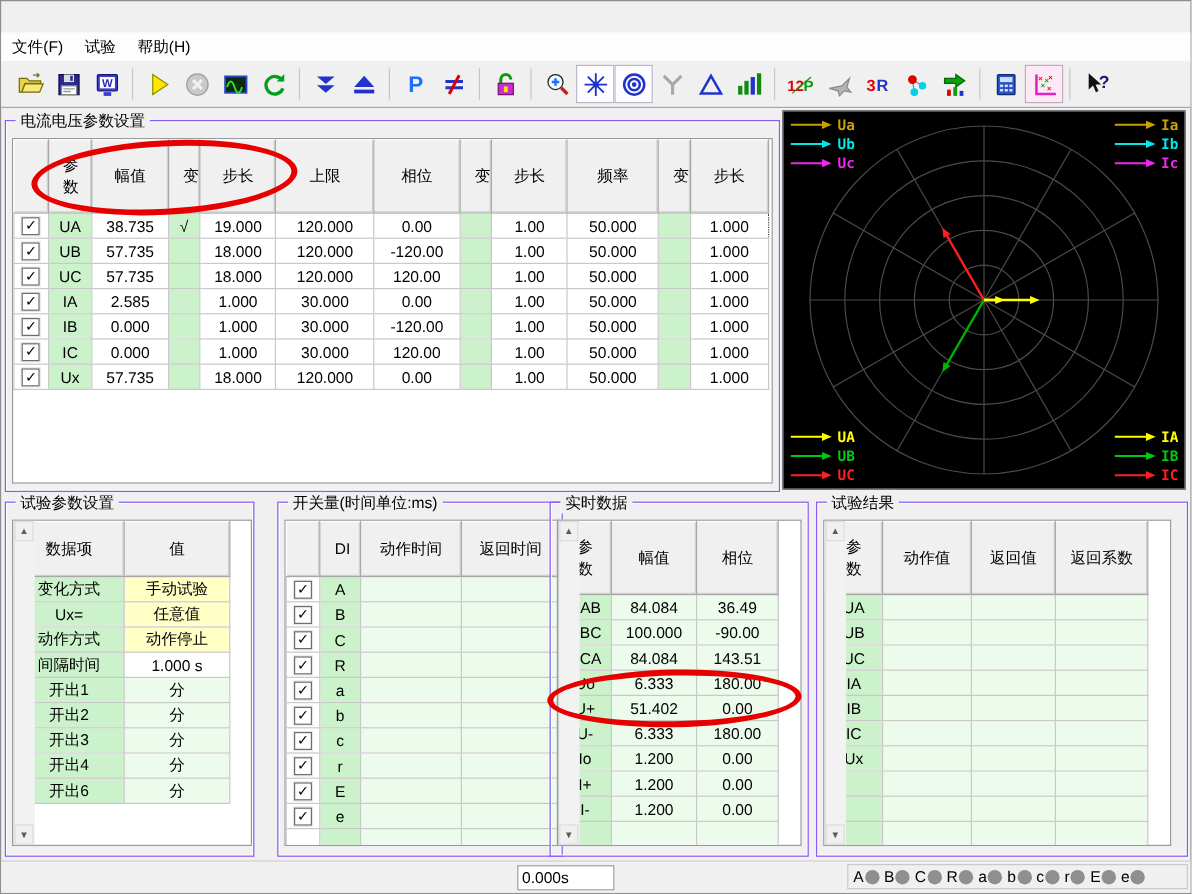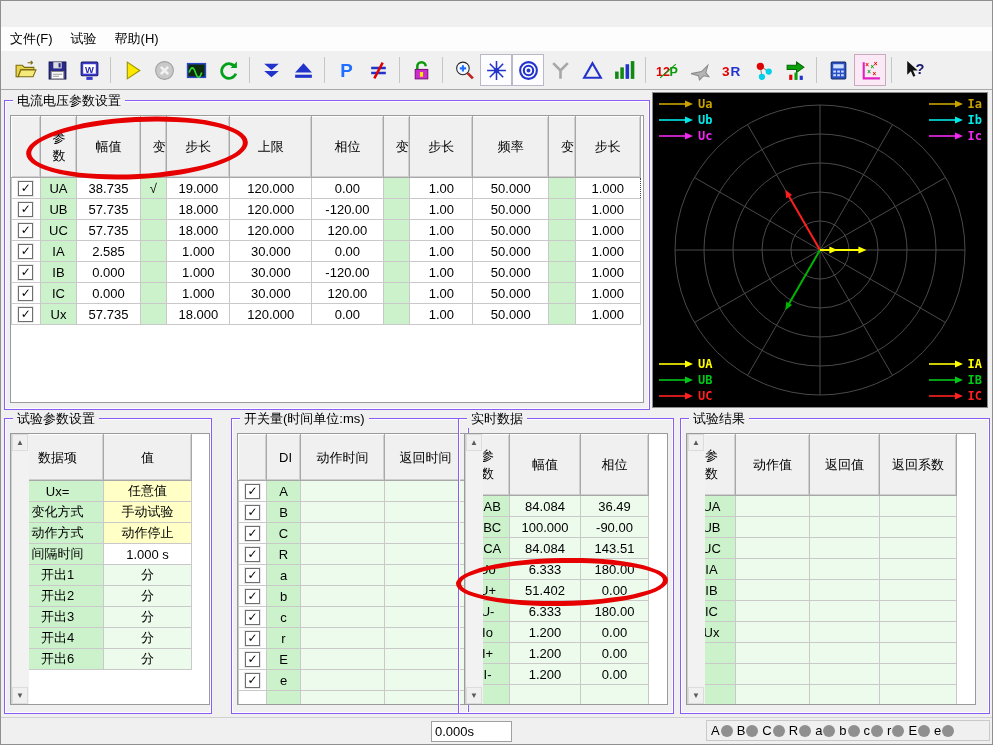--- a/index.html
+++ b/index.html
@@ -537,26 +537,26 @@
             <col style="width:88px">
           </colgroup>
         <thead>
             <tr>
               <th>数据项</th>
               <th>值</th>
             </tr>
           </thead>
         <tbody id="tbTest">
             <tr>
+              <td class="lab">变化方式</td>
+              <td class="yellow">手动试验</td>
+            </tr>
+            <tr>
               <td class="lab">Ux=</td>
               <td class="yellow">任意值</td>
-            </tr>
-            <tr>
-              <td class="lab">变化方式</td>
-              <td class="yellow">手动试验</td>
             </tr>
             <tr>
               <td class="lab">动作方式</td>
               <td class="yellow">动作停止</td>
             </tr>
             <tr>
               <td class="lab">间隔时间</td>
               <td class="white">1.000 s</td>
             </tr>
             <tr>

